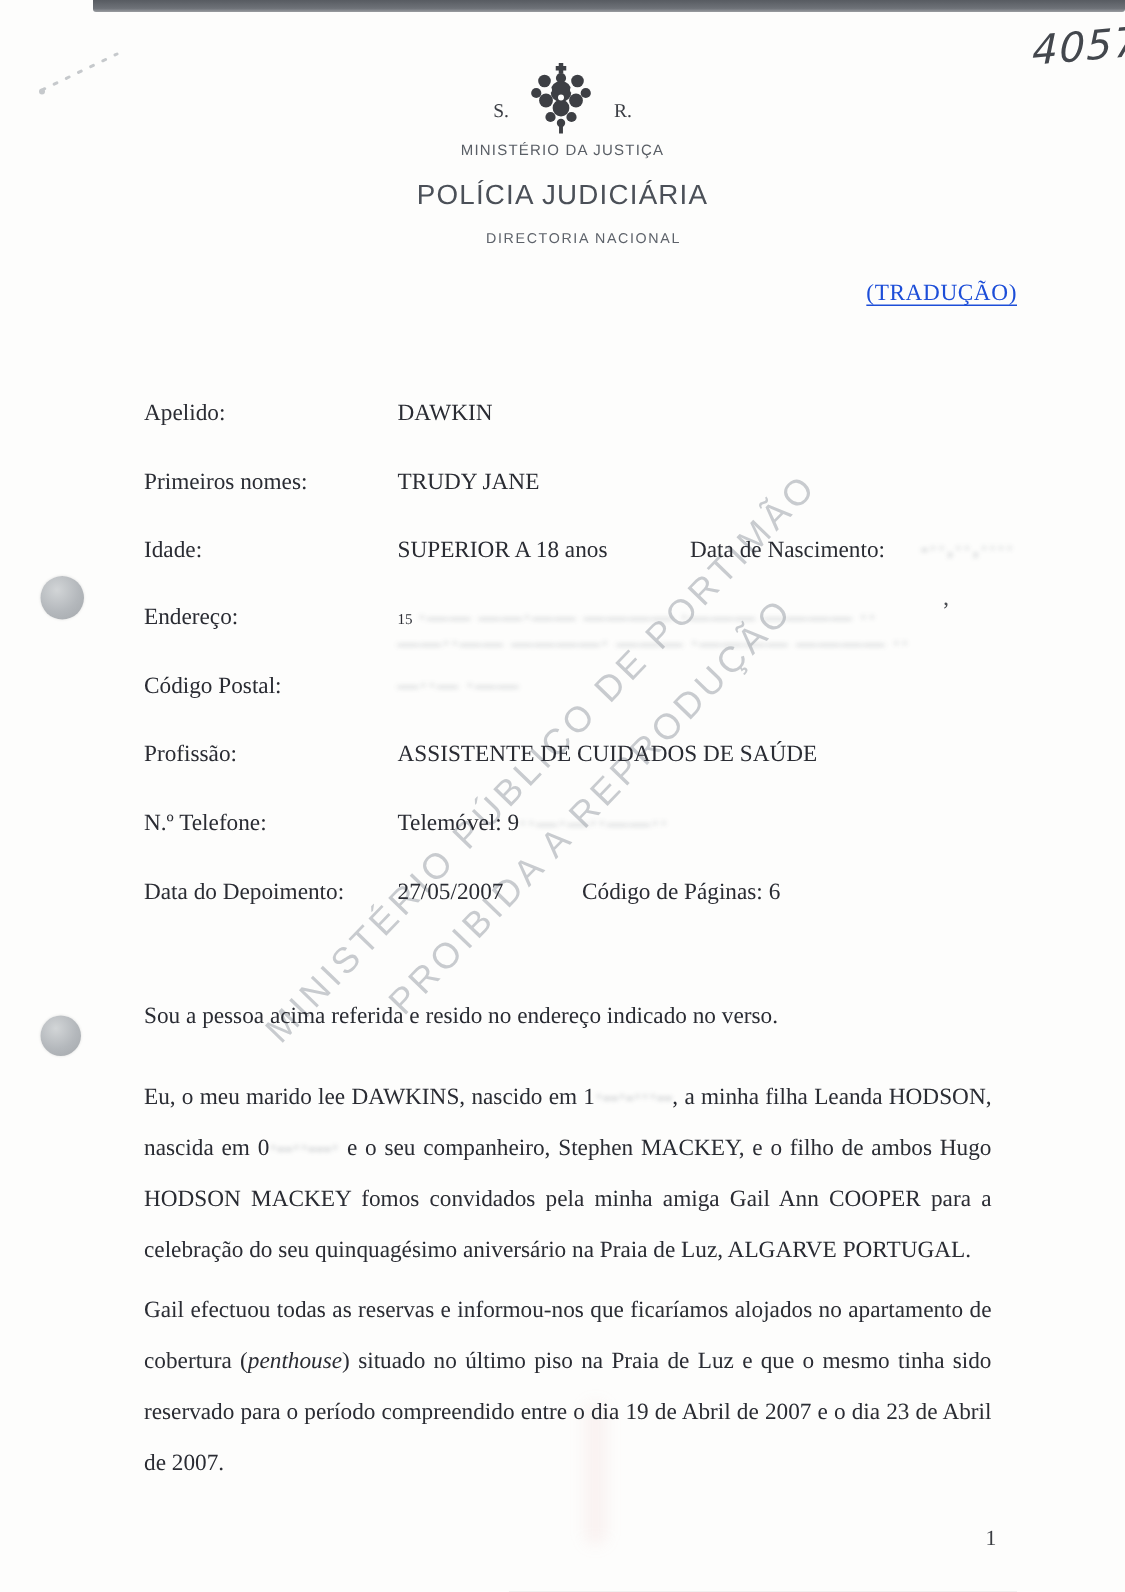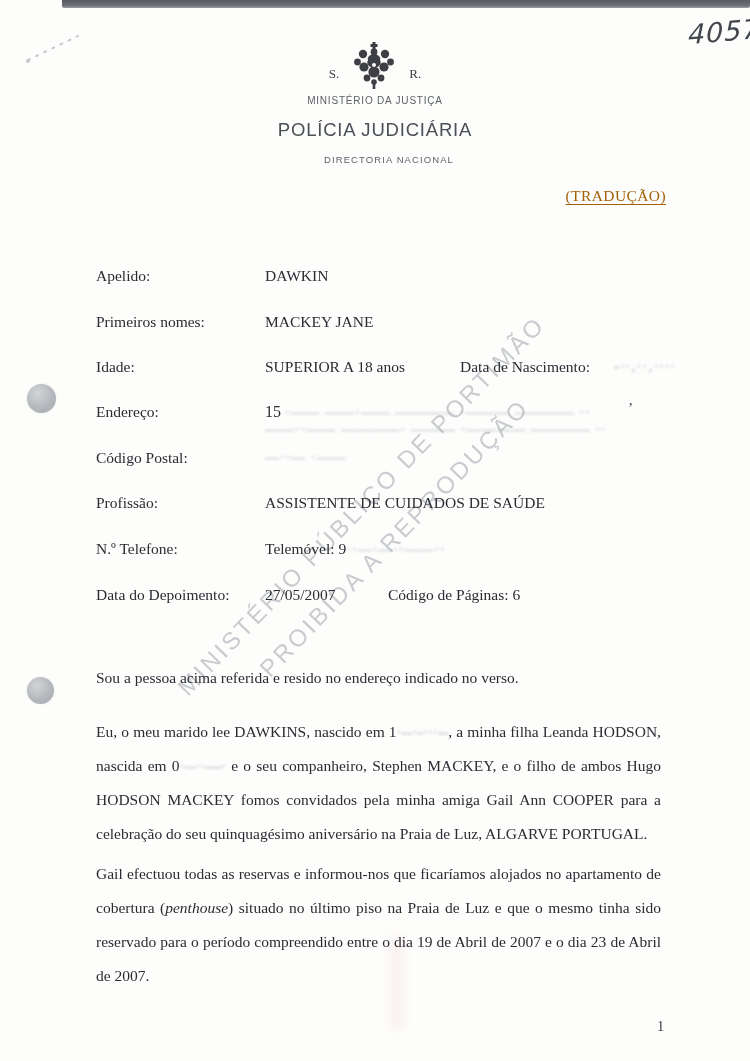--- a/index.html
+++ b/index.html
@@ -34,22 +34,22 @@
   
   .hdr{position:absolute;top:40px;left:0;width:750px;z-index:2;
     display:flex;flex-direction:column;align-items:center;
     font-family:"Liberation Sans", sans-serif;color:#53585f;}
   .crest-row{display:flex;align-items:center;gap:13px;height:52px;}
   .crest-ini{font-family:"Liberation Serif", serif;font-size:13px;color:#3b3e44;
     position:relative;top:8px;}
   .ministry{font-size:10px;letter-spacing:.8px;color:#5a5f66;margin-top:3px;}
   .agency{font-size:18.5px;letter-spacing:.8px;color:#4b5058;margin-top:13px;}
   .directorate{font-size:9.5px;letter-spacing:1.1px;color:#5d626a;margin-top:13px;padding-left:28px;}
-  .traducao{position:absolute;top:187px;right:84px;z-index:2;
-    font-size:15.5px;color:#a16207;letter-spacing:.4px;}
+  .traducao{position:absolute;top:187px;right:72px;z-index:2;
+    font-size:15.5px;color:#1d4ed8;letter-spacing:.4px;}
   .traducao span{text-decoration:underline;text-underline-offset:3px;}
   
   .frow{position:absolute;left:0;width:750px;z-index:2;font-size:15.5px;line-height:21px;}
   .flabel{position:absolute;left:96px;}
   .fvalue{position:absolute;left:265px;}
   .fextra-label{position:absolute;left:460px;}
   .fextra-val{position:absolute;left:614px;}
   .npag{position:absolute;left:388px;}
   .smudge{color:#8f959b;filter:blur(1.7px);opacity:.85;letter-spacing:1px;
     font-size:14px;white-space:nowrap;}
@@ -126,33 +126,33 @@
     <span>(TRADUÇÃO)</span>
   </div>
 
   <div class="frow" style="top:265px">
     <span class="flabel">Apelido:</span>
     <span class="fvalue">DAWKIN</span>
   </div>
 
   <div class="frow" style="top:311px">
     <span class="flabel">Primeiros nomes:</span>
-    <span class="fvalue">MACKEY JANE</span>
+    <span class="fvalue">TRUDY JANE</span>
   </div>
 
   <div class="frow" style="top:356px">
     <span class="flabel">Idade:</span>
     <span class="fvalue">SUPERIOR A 18 anos</span>
     <span class="fextra-label">Data de Nascimento:</span>
     <span class="fextra-val smudge">-··‚··‚····</span>
   </div>
 
   <div class="frow" style="top:401px">
     <span class="flabel">Endereço:</span>
-    <span class="fvalue"><span style="font-size:16px">15</span> <span class="smudge">·—— ——·—— ———— ·——— ———— ··</span></span>
+    <span class="fvalue"><span style="font-size:10px">15</span> <span class="smudge">·—— ——·—— ———— ·——— ———— ··</span></span>
     <span class="addr-tail">’</span>
     <span class="addr-line2 smudge">——··—— ————· ——— ·———— ———— ··</span>
   </div>
 
   <div class="frow" style="top:447px">
     <span class="flabel">Código Postal:</span>
     <span class="fvalue smudge">—··— ·——</span>
   </div>
 
   <div class="frow" style="top:492px">

